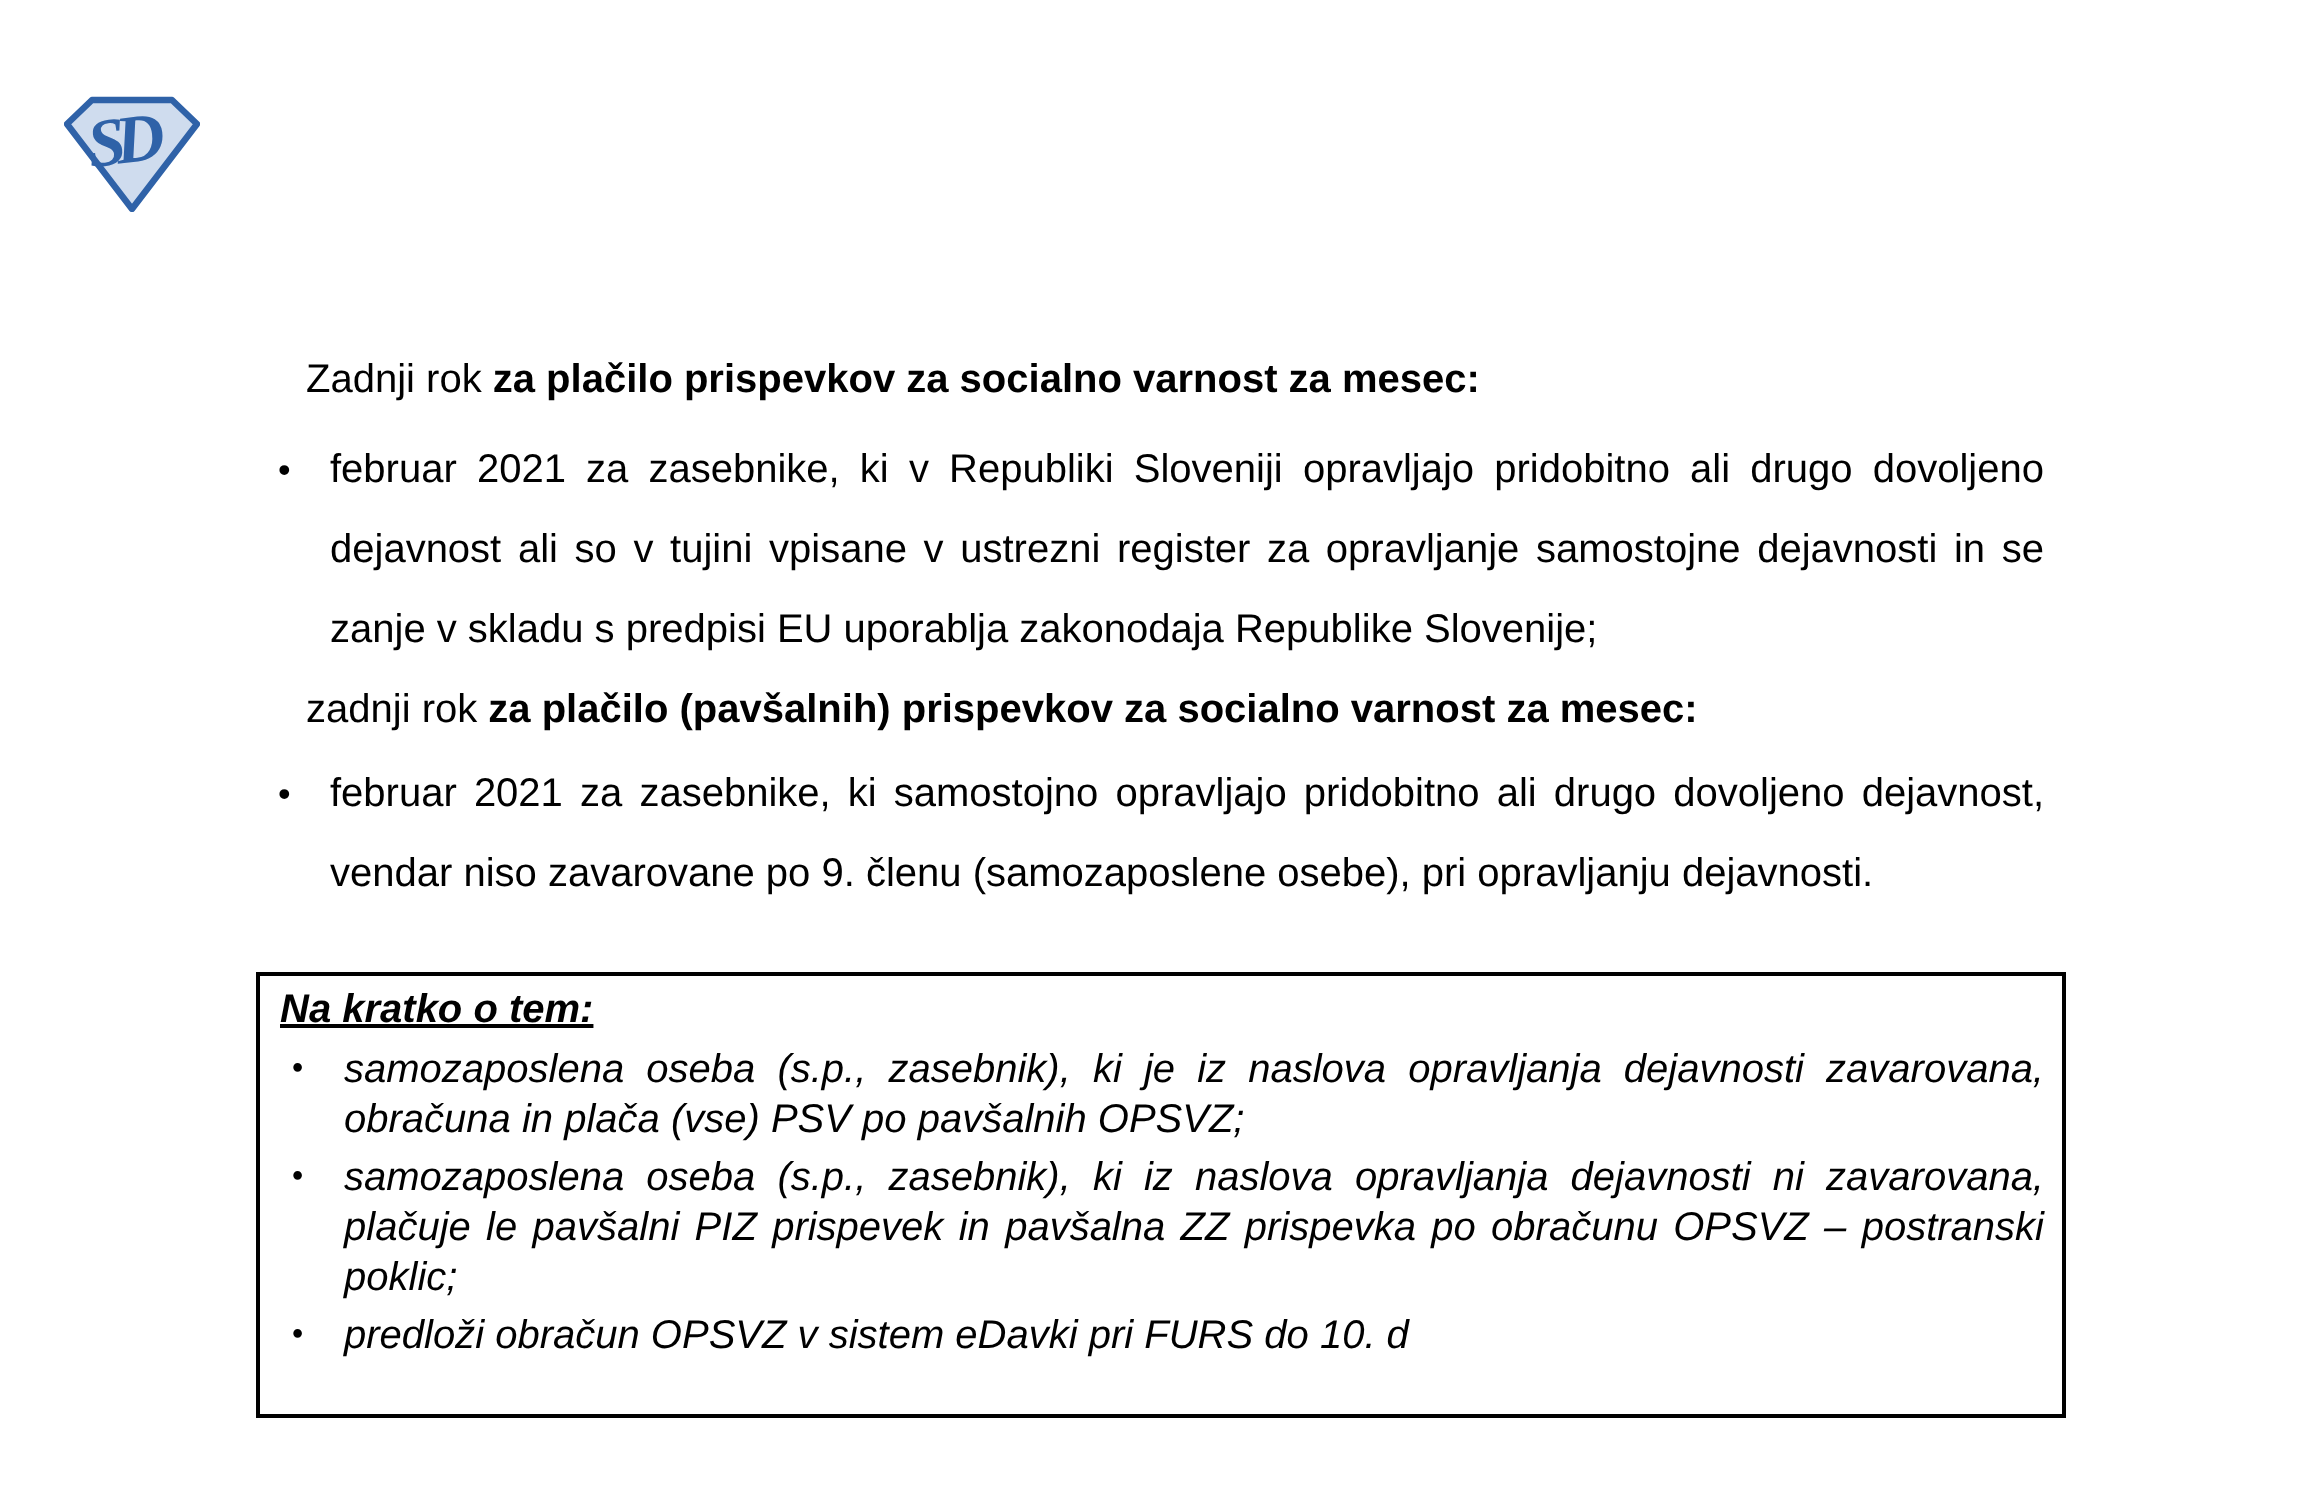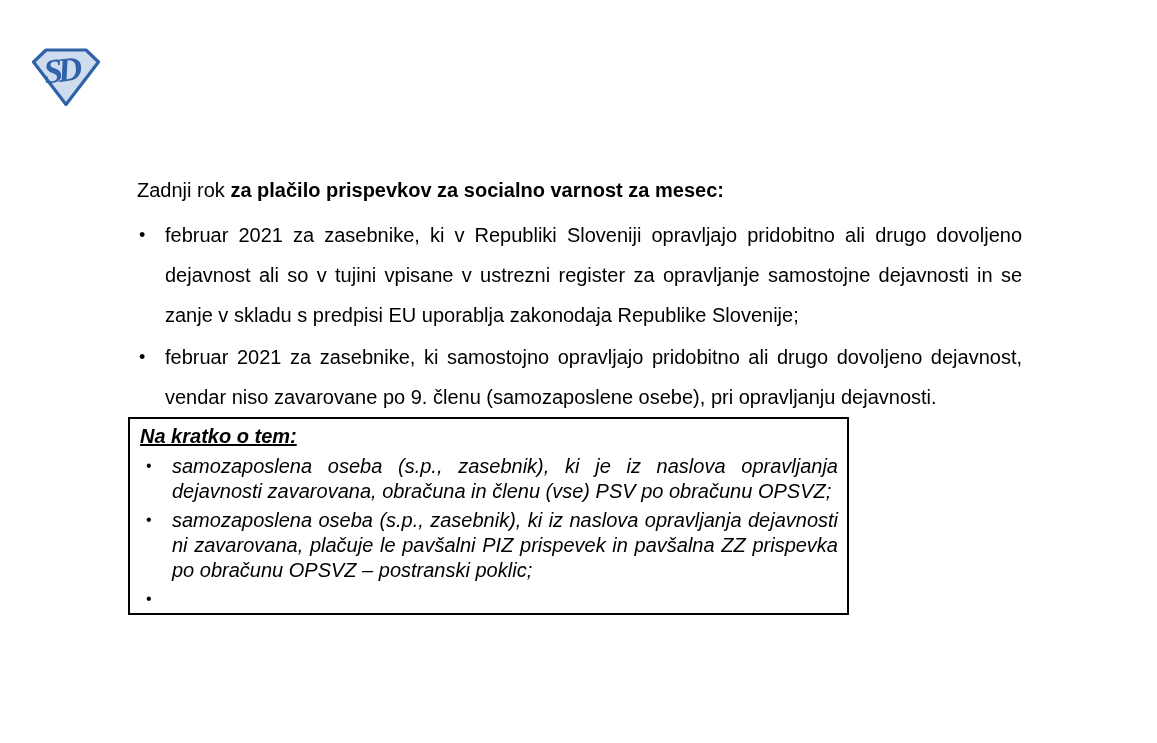--- a/index.html
+++ b/index.html
@@ -23,40 +23,42 @@
   .content {
     position: absolute;
     left: 137px;
     top: 170px;
     width: 885px;
     font-size: 20px;
   }
   .doc-heading {
     line-height: 40px;
     white-space: nowrap;
+    margin-left: 16px;
   }
   .doc-heading .bold { font-weight: bold; }
   .doc-bullet {
     position: relative;
     padding-left: 28px;
     line-height: 40px;
     text-align: justify;
   }
   .doc-bullet .marker {
     position: absolute;
     left: 2px;
     top: 0;
     font-size: 18px;
   }
   .doc-bullet .bold { font-weight: normal; }
   #bullet1 { margin-top: 5px; }
   #bullet2 { margin-top: 2px; }
   .infobox {
+    margin-top: 29px;
     margin-left: -9px;
-    width: 721px;
+    width: 905px;
     border: 2px solid #000000;
     padding: 4px 9px 26px 10px;
     font-style: italic;
     font-size: 20px;
   }
   .infobox-title {
     font-weight: bold;
     text-decoration: underline;
     line-height: 27px;
   }
@@ -88,32 +90,35 @@
   <div class="content">
 
     <div class="doc-heading">
       <span>Zadnji rok </span><span class="bold">za plačilo prispevkov za socialno varnost za mesec:</span>
     </div>
 
     <div class="doc-bullet" id="bullet1">
       <span class="marker">•</span><span class="bold">februar 2021</span><span> za zasebnike, ki v Republiki Sloveniji opravljajo pridobitno ali drugo dovoljeno dejavnost ali so v tujini vpisane v ustrezni register za opravljanje samostojne dejavnosti in se zanje v skladu s predpisi EU uporablja zakonodaja Republike Slovenije;</span>
     </div>
 
+    <div class="doc-heading">
+      <span>zadnji rok </span><span class="bold">za plačilo (pavšalnih) prispevkov za socialno varnost za mesec:</span>
+    </div>
 
     <div class="doc-bullet" id="bullet2">
       <span class="marker">•</span><span class="bold">februar 2021</span><span> za zasebnike, ki samostojno opravljajo pridobitno ali drugo dovoljeno dejavnost, vendar niso zavarovane po 9. členu (samozaposlene osebe), pri opravljanju dejavnosti.</span>
     </div>
 
     <div class="infobox">
       <div class="infobox-title">Na kratko o tem:</div>
       <div class="infobox-bullet">
-        <span class="marker">•</span><span>samozaposlena oseba (s.p., zasebnik), ki je iz naslova opravljanja dejavnosti zavarovana, obračuna in členu (vse) PSV po obračunu OPSVZ;</span>
+        <span class="marker">•</span><span>samozaposlena oseba (s.p., zasebnik), ki je iz naslova opravljanja dejavnosti zavarovana, obračuna in plača (vse) PSV po pavšalnih OPSVZ;</span>
       </div>
       <div class="infobox-bullet">
         <span class="marker">•</span><span>samozaposlena oseba (s.p., zasebnik), ki iz naslova opravljanja dejavnosti ni zavarovana, plačuje le pavšalni PIZ prispevek in pavšalna ZZ prispevka po obračunu OPSVZ – postranski poklic;</span>
       </div>
       <div class="infobox-bullet">
-        <span class="marker">•</span>
+        <span class="marker">•</span><span>predloži obračun OPSVZ v sistem eDavki pri FURS do 10. d</span>
       </div>
     </div>
 
   </div>
 </div>
 
 </body></html>

